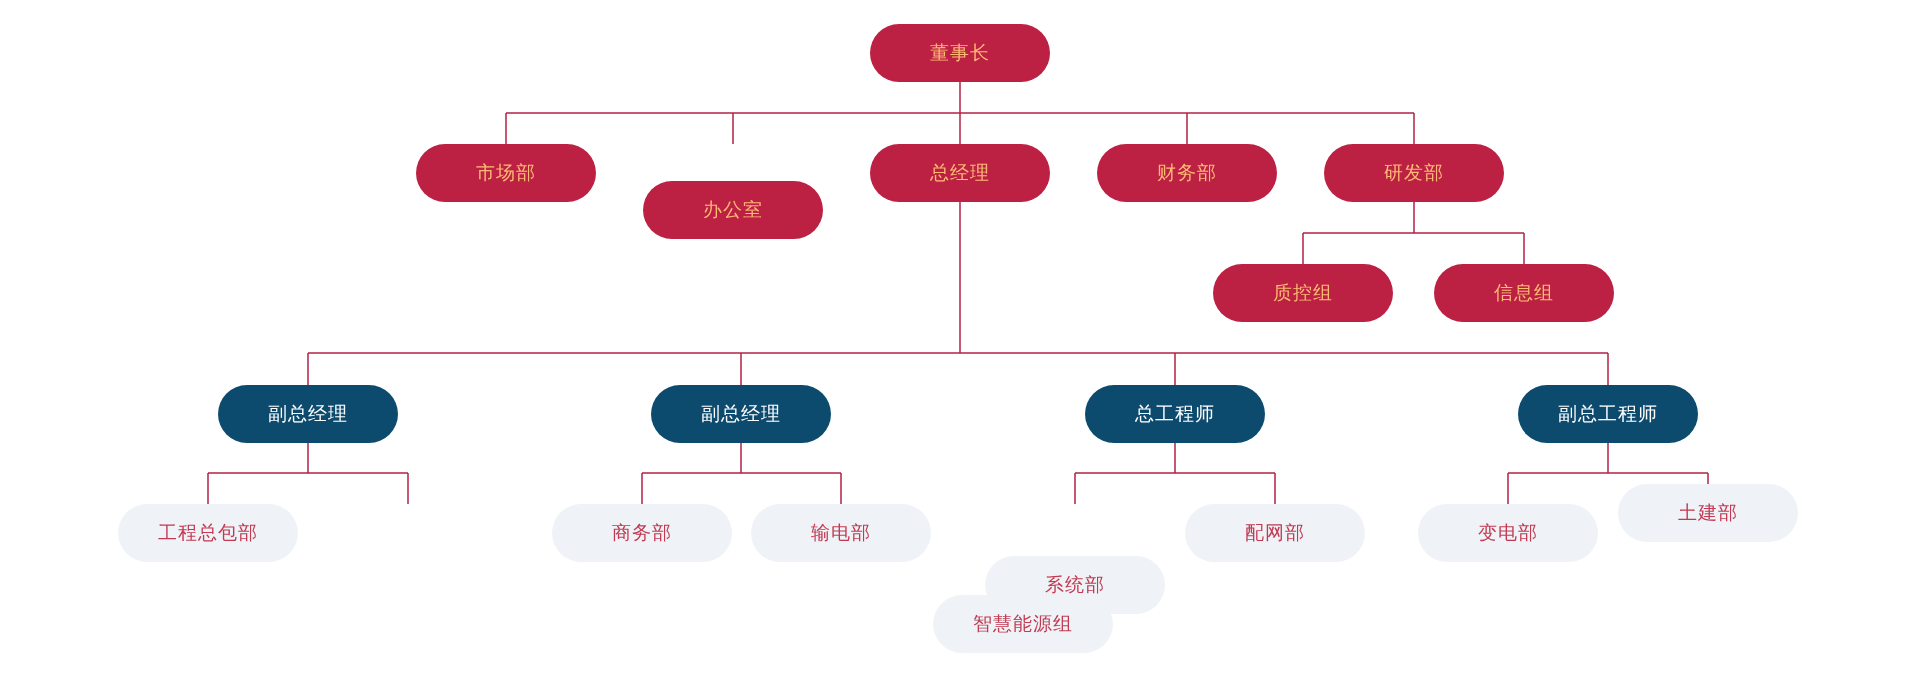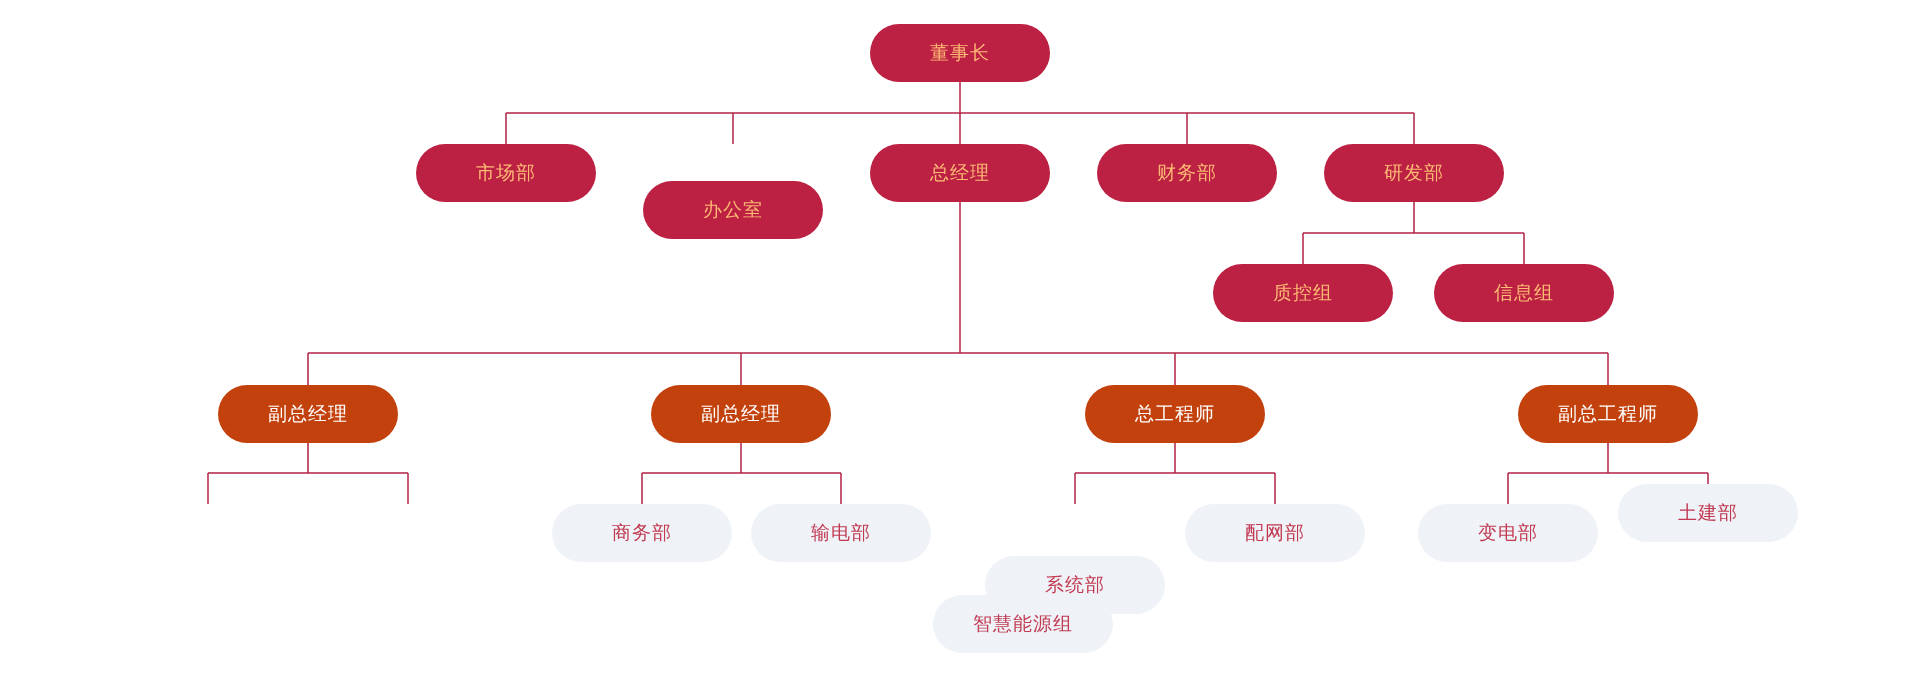--- a/index.html
+++ b/index.html
@@ -16,21 +16,21 @@
     position:absolute;
     width:180px;height:58px;
     border-radius:29px;
     display:flex;align-items:center;justify-content:center;
     font-size:19px;
     letter-spacing:1px;
     box-sizing:border-box;
     white-space:nowrap;
   }
   .lv-dark{background:#BC2043;color:#fdba74;}
-  .lv-pink{background:#c2410c;color:#ffffff;}
+  .lv-pink{background:#0c4a6e;color:#ffffff;}
   .lv-light{background:#EFF3F7;color:#C23A52;}
 
   #n-chairman{left:870px;top:24px;}
   #n-marketing{left:416px;top:144px;}
   #n-office{left:643px;top:144px;margin-top:37px;}
   #n-gm{left:870px;top:144px;}
   #n-finance{left:1097px;top:144px;}
   #n-rnd{left:1324px;top:144px;}
   #n-qc{left:1213px;top:264px;}
   #n-info{left:1434px;top:264px;}
@@ -104,20 +104,23 @@
   <div class="node lv-pink" id="n-dgm2">
     <span>副总经理</span>
   </div>
   <div class="node lv-pink" id="n-ce">
     <span>总工程师</span>
   </div>
   <div class="node lv-pink" id="n-dce">
     <span>副总工程师</span>
   </div>
 
+  <div class="node lv-light" id="n-epc">
+    <span>工程总包部</span>
+  </div>
   <div class="node lv-light" id="n-commerce">
     <span>商务部</span>
   </div>
   <div class="node lv-light" id="n-transmission">
     <span>输电部</span>
   </div>
   <div class="node lv-light" id="n-system">
     <span>系统部</span>
   </div>
   <div class="node lv-light" id="n-distribution">

